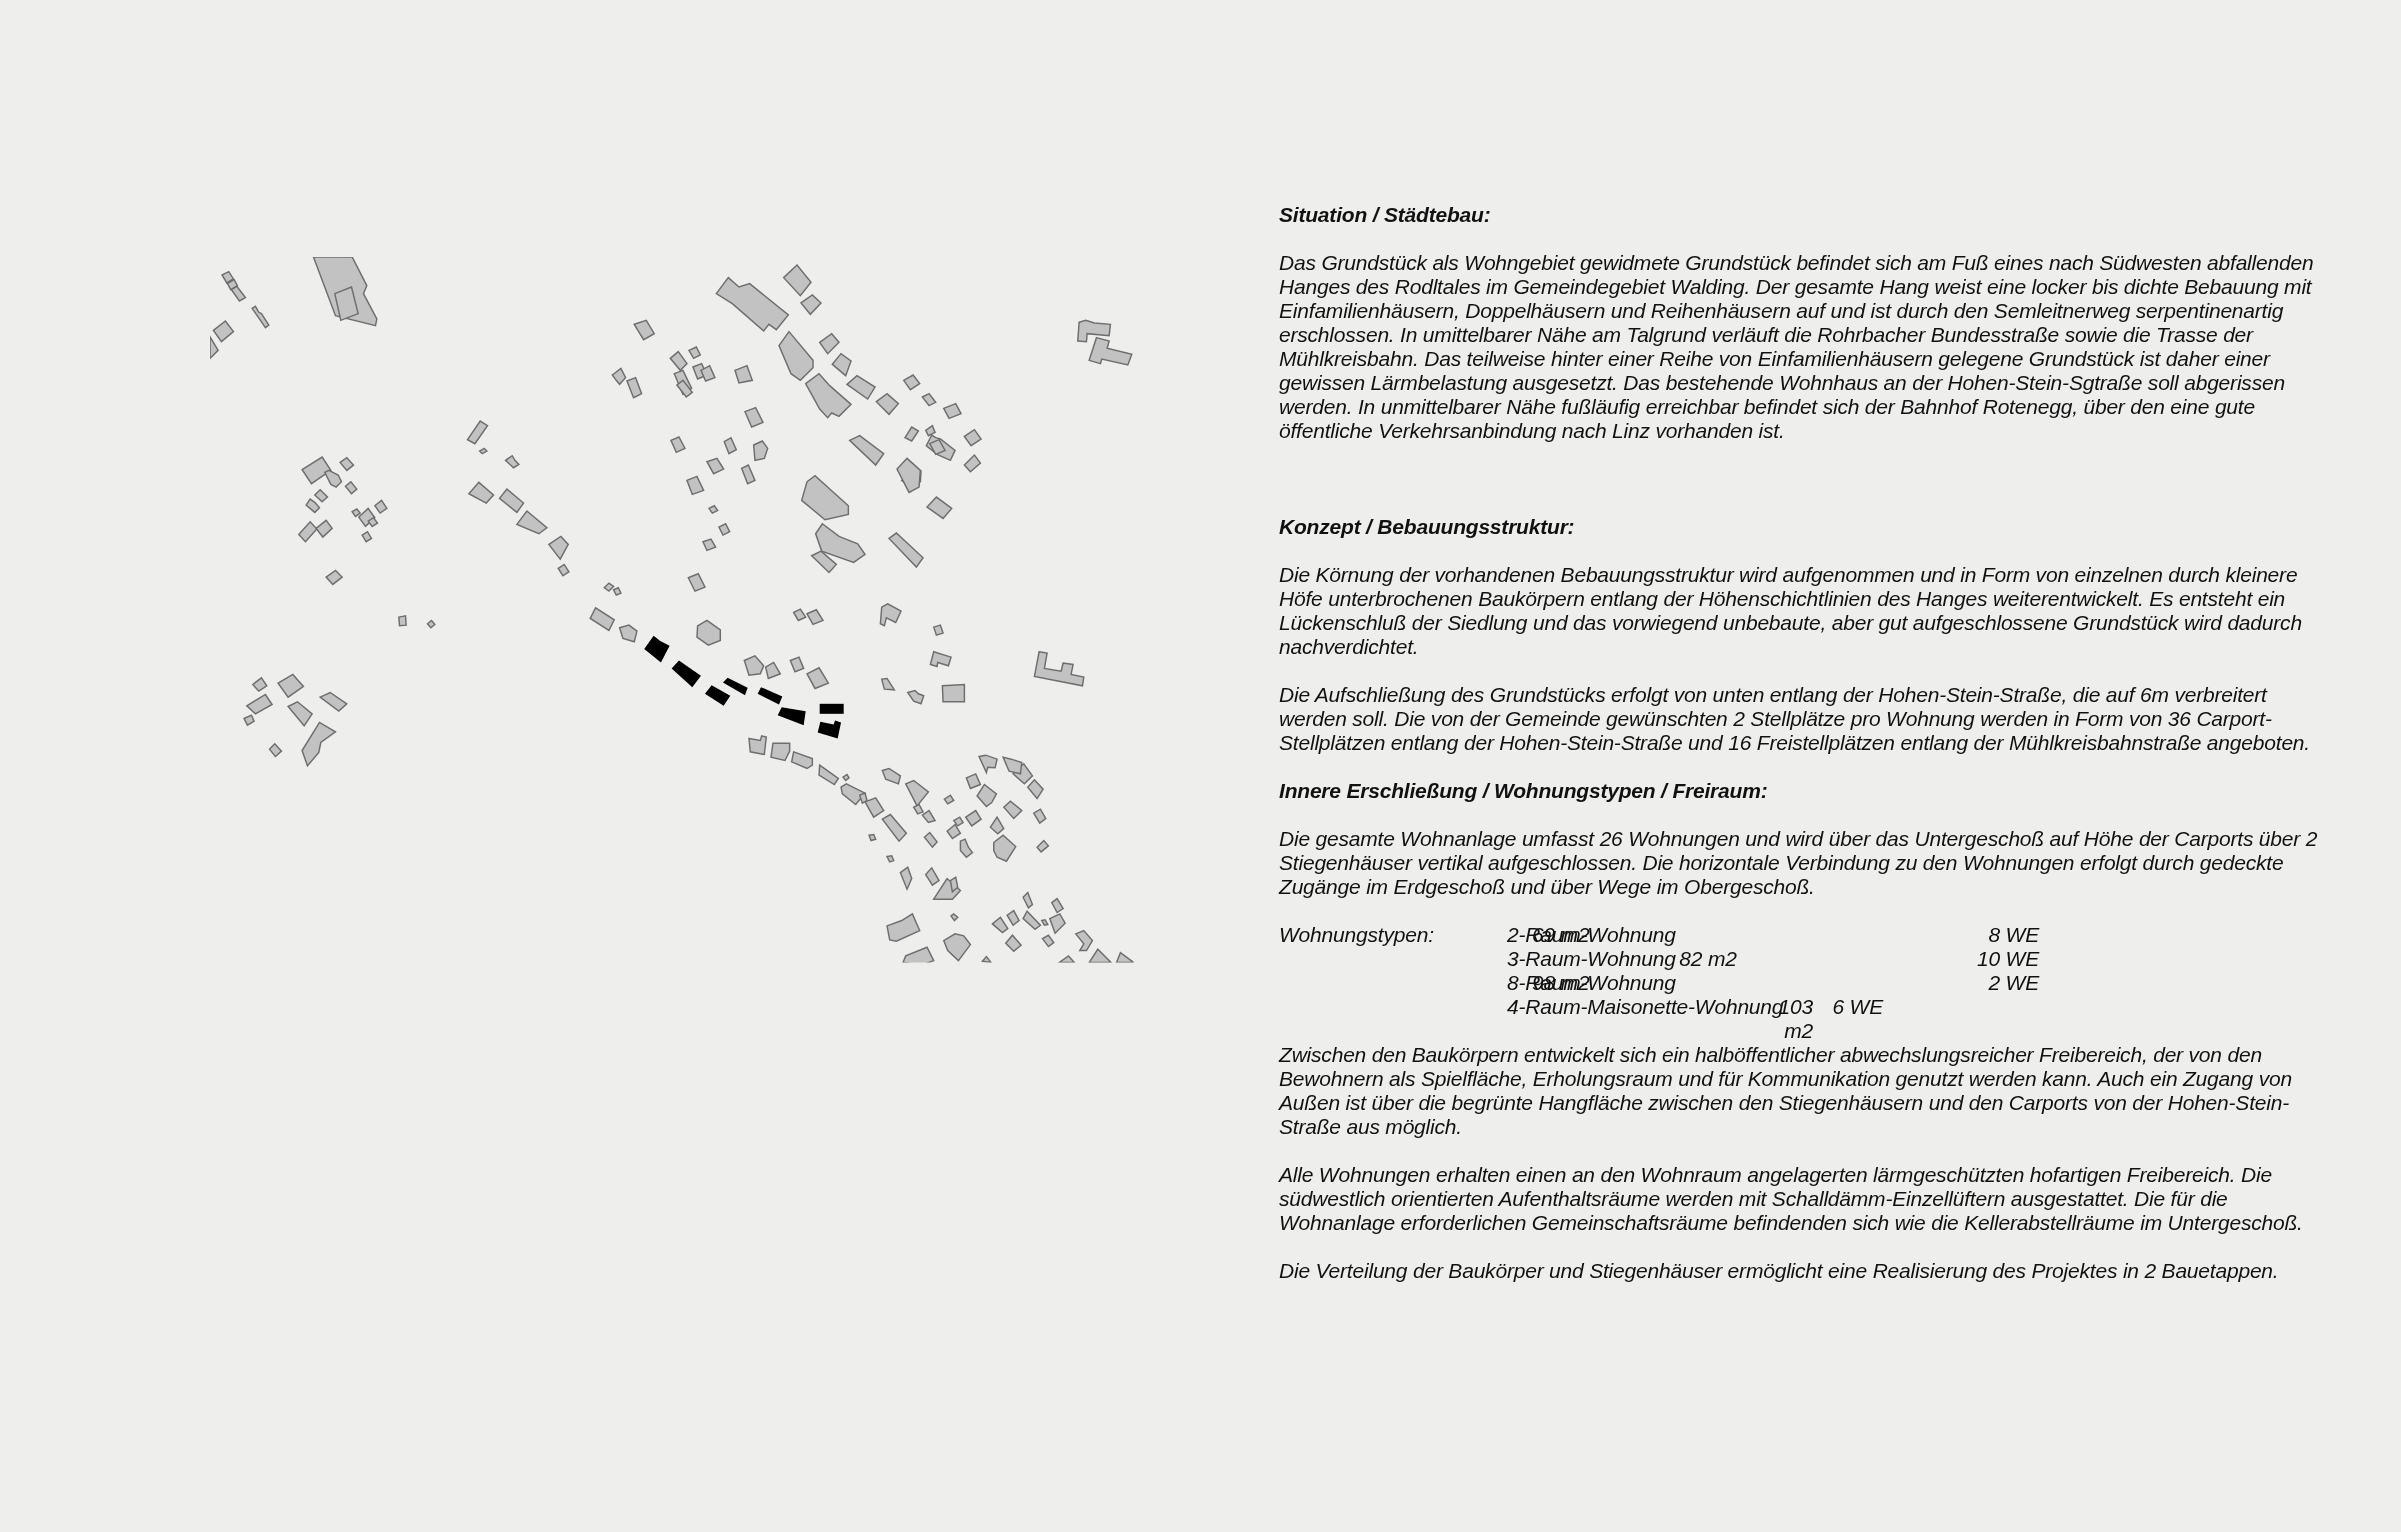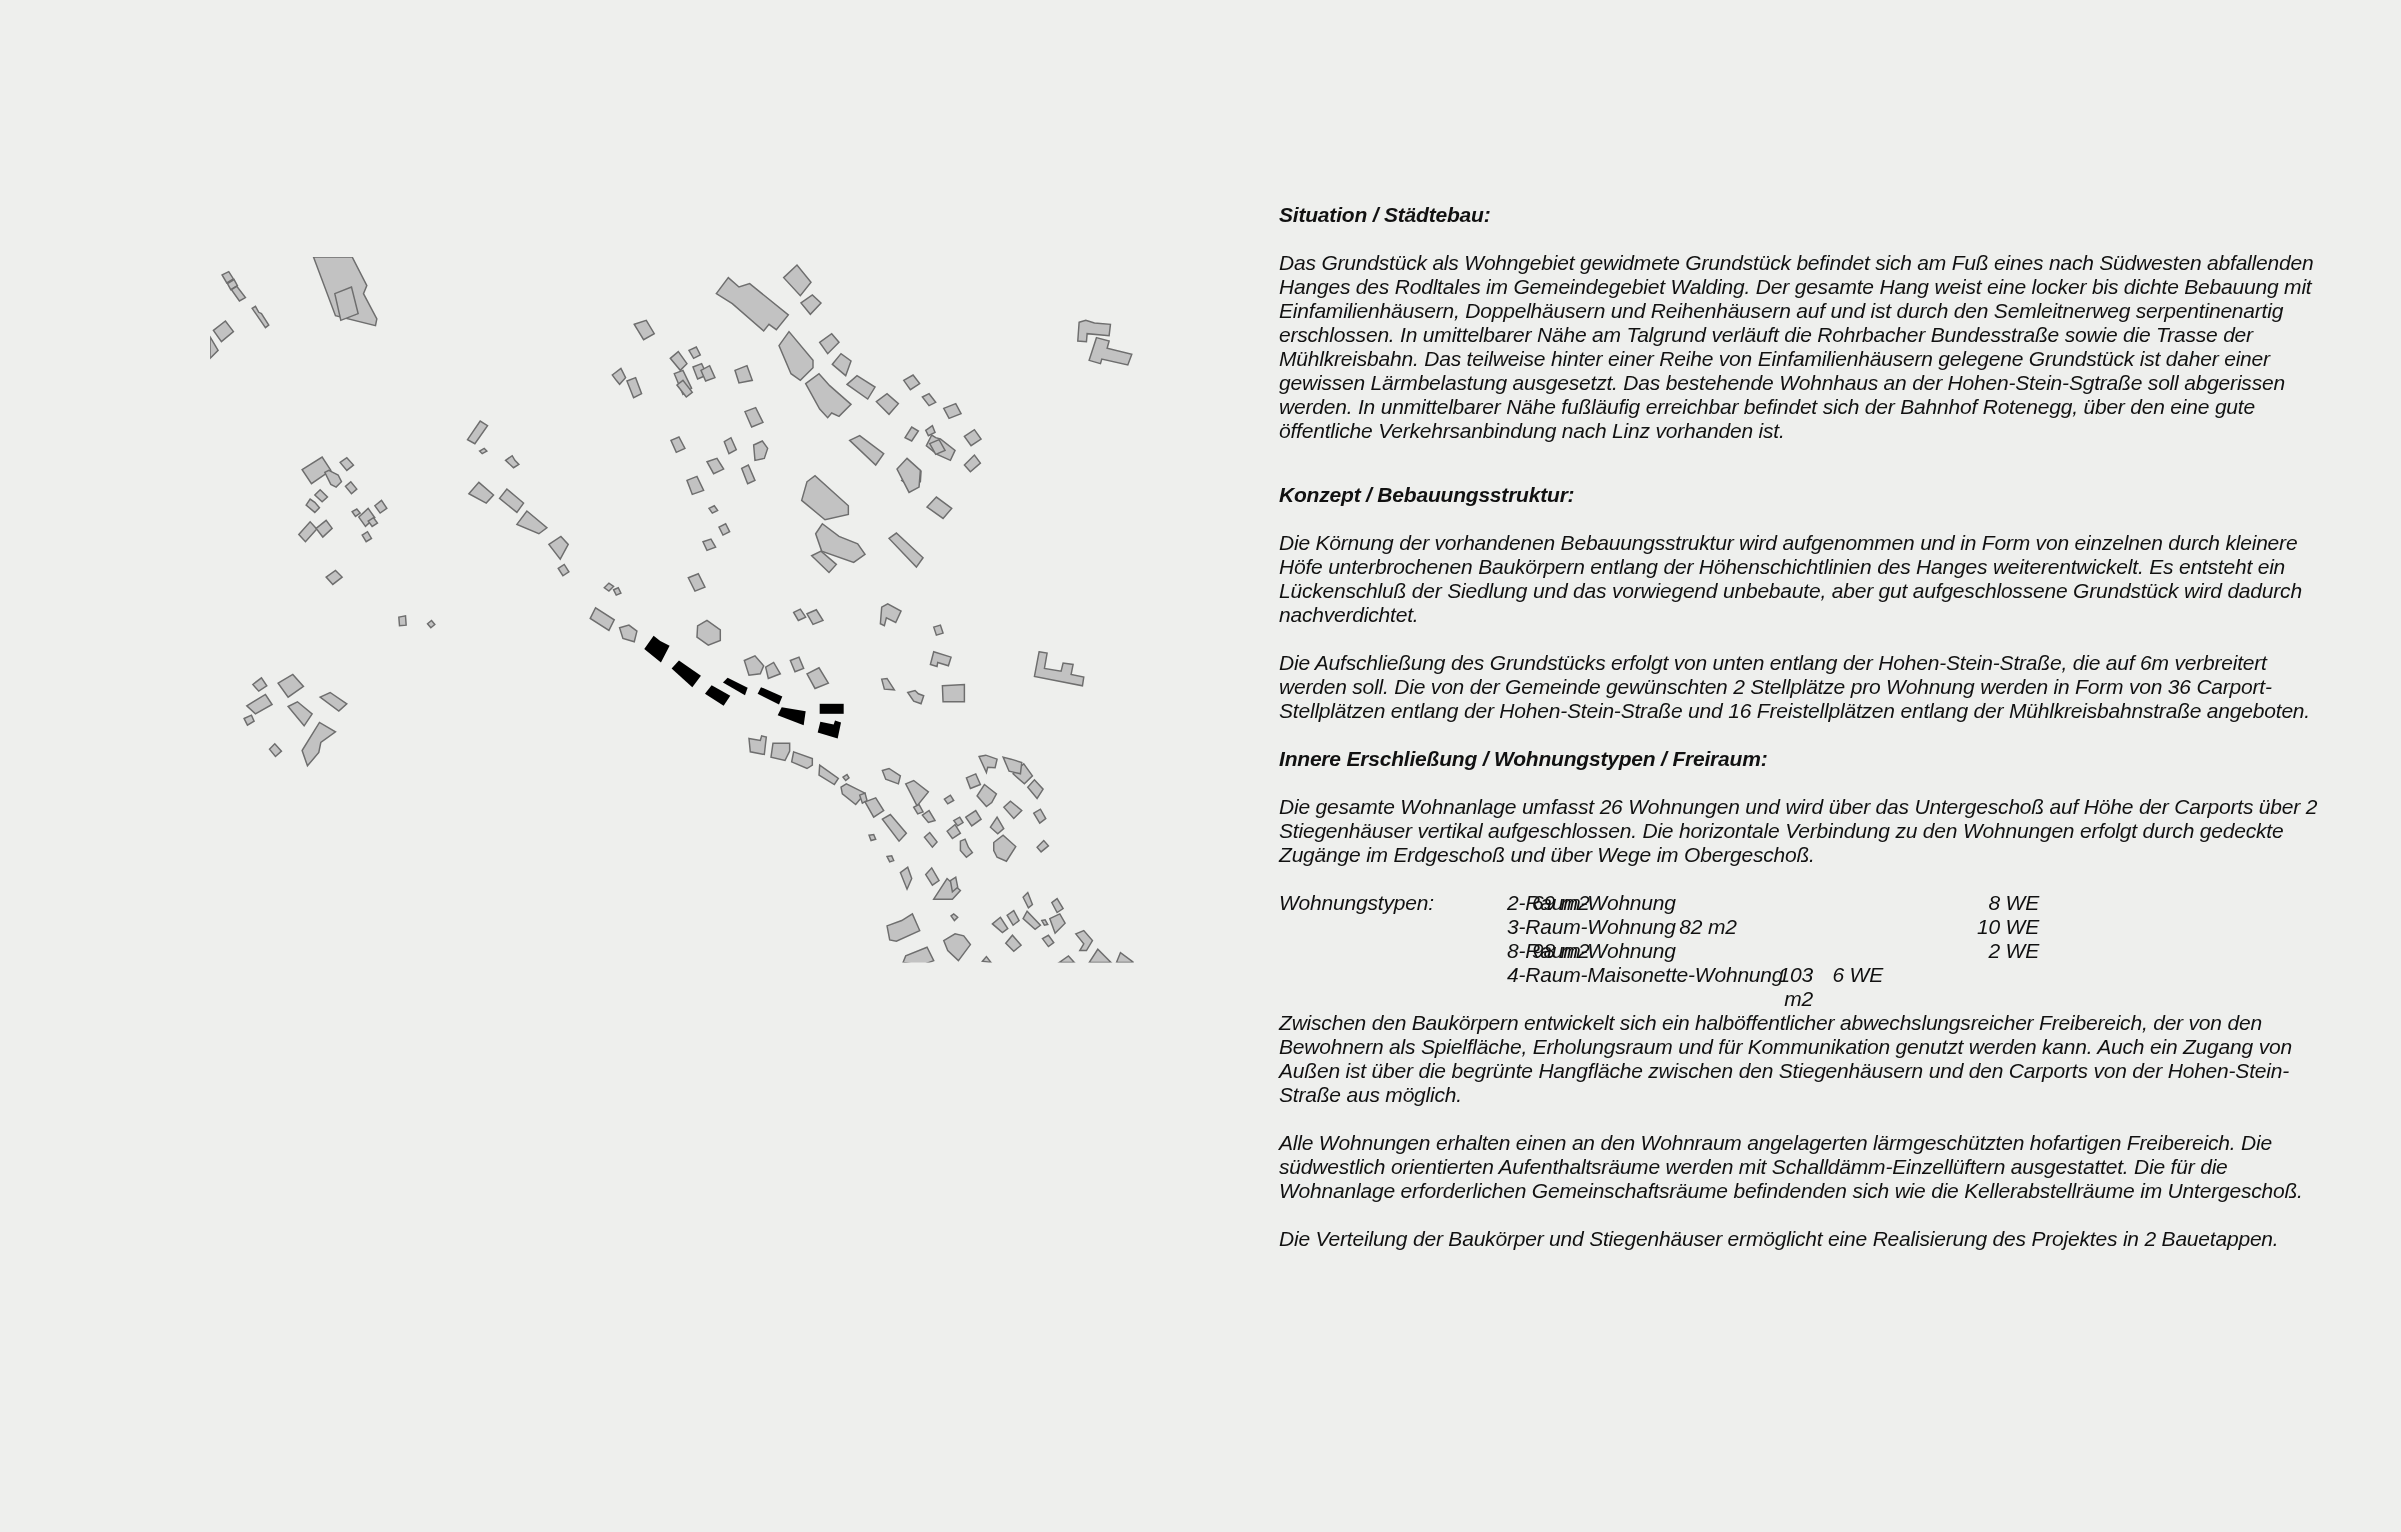--- a/index.html
+++ b/index.html
@@ -15,21 +15,21 @@
     width: 2401px; height: 1533px;
   }
   .bldg { fill: #c2c2c2; stroke: #6e6e6e; stroke-width: 2.2; }
   .proj { fill: #000; stroke: none; }
   #text-column {
     position: absolute; left: 1279px; top: 203px; width: 1041px;
     font-size: 21px; line-height: 24px; letter-spacing: -0.2px; font-style: italic;
   }
   .section-heading { font-weight: bold; margin: 0 0 24px 0; }
   .para { margin: 0 0 24px 0; }
-  .gap-extra { margin-bottom: 40px; }
+  .gap-extra { margin-bottom: 72px; }
   #unit-table { position: relative; height: 96px; margin-bottom: 24px; }
   .ut-label { position: absolute; left: 0; top: 0; }
   .ut-row { position: absolute; left: 0; height: 24px; width: 934px; }
   .ut-name { position: absolute; left: 228px; }
   .ut-count { position: absolute; width: 80px; text-align: right; }
 </style>
 </head>
 <body>
 
 <svg id="site-plan" viewBox="0 0 3600 2298" xmlns="http://www.w3.org/2000/svg">

